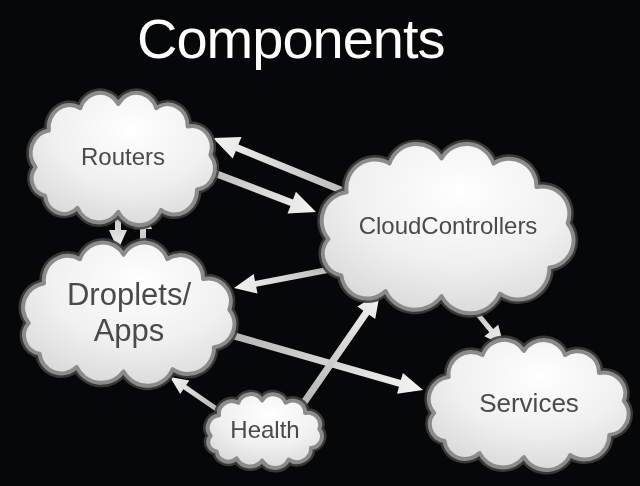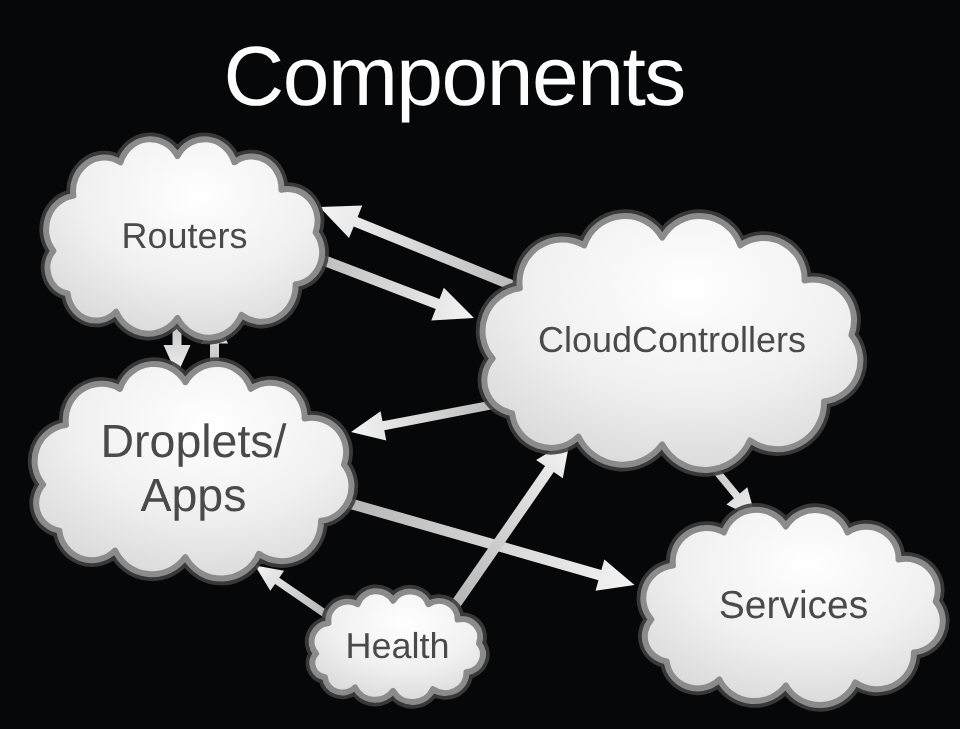--- a/index.html
+++ b/index.html
@@ -6,21 +6,21 @@
   .stage{
     position:relative;
     width:640px;height:486px;
     background:#060708;
     overflow:hidden;
     font-family:"Liberation Sans", sans-serif;
   }
   .title{
     position:absolute;
     left:137px;top:6px;
-    margin:12px;
+    margin:0;
     font-size:56px;
     font-weight:300;
     letter-spacing:-1px;
     color:#fdfdfd;
     font-family:"Liberation Sans", sans-serif;
     white-space:nowrap;
   }
   #diagram{position:absolute;left:0;top:0;}
   .cloud-label{
     font-family:"Liberation Sans", sans-serif;

